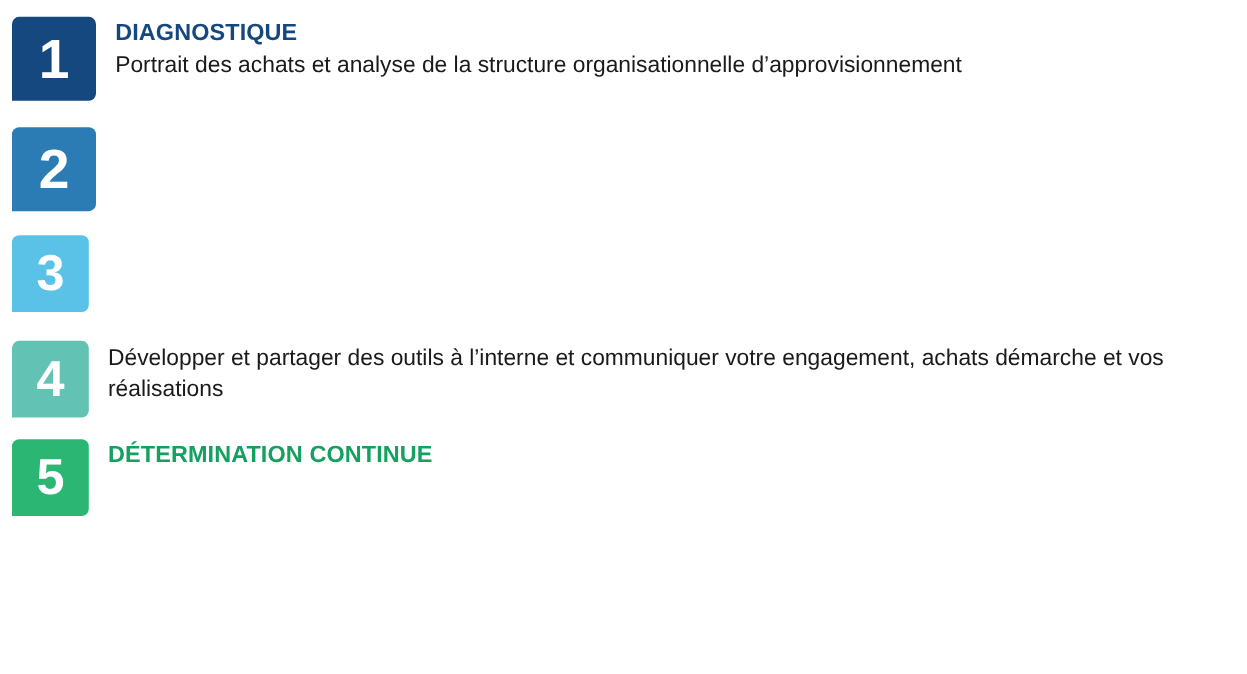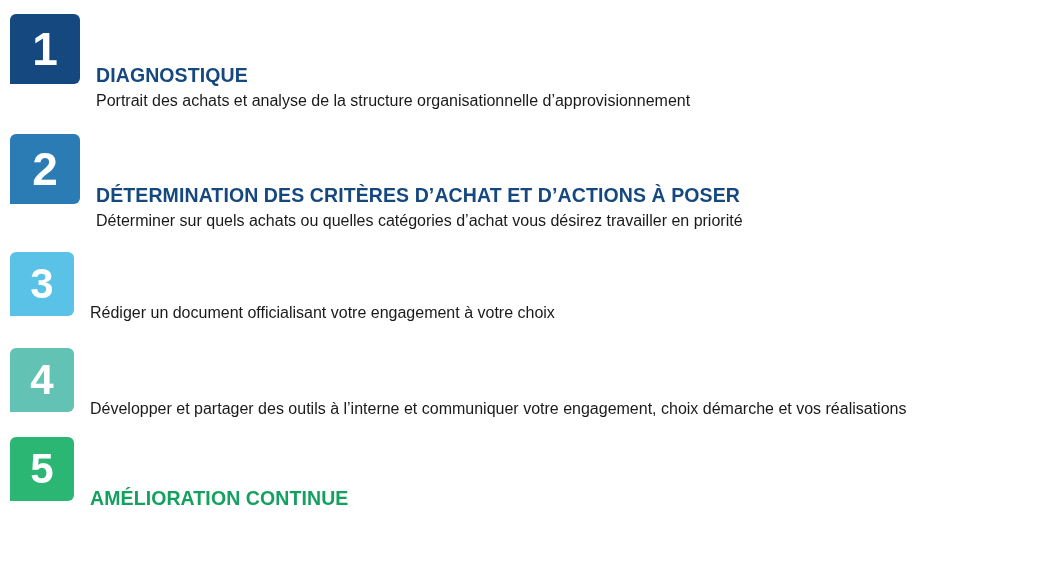--- a/index.html
+++ b/index.html
@@ -42,31 +42,30 @@
   .badge-sm {
     width: 64px;
     height: 64px;
     font-size: 42px;
     line-height: 64px;
   }
   .body {
     flex: 1 1 auto;
     padding-top: 2px;
     max-width: 900px;
-    margin-top: 48px;
   }
   .title {
     font-size: 19.5px;
     font-weight: bold;
     letter-spacing: 0.1px;
     margin: 0 0 4px 0;
     line-height: 1.15;
   }
   .desc {
-    font-size: 16px;
+    font-size: 19px;
     color: #1a1a1a;
     line-height: 1.35;
     margin: 0;
     font-weight: normal;
   }
   
   .step-1 { margin-top: 6px; margin-bottom: 22px; }
   .step-2 { margin-bottom: 20px; }
   .step-3 { margin-bottom: 24px; }
   .step-4 { margin-bottom: 18px; }
@@ -80,40 +79,35 @@
   <div class="step step-1">
     <div class="badge" style="background: rgb(21, 72, 127);">1</div>
     <div class="body">
       <div class="title" style="color: rgb(21, 72, 127);">DIAGNOSTIQUE</div>
       <div class="desc">Portrait des achats et analyse de la structure organisationnelle d’approvisionnement</div>
     </div>
   </div>
 
   <div class="step step-2">
     <div class="badge" style="background: rgb(43, 124, 181);">2</div>
-    <div class="body">
-      <div class="title" style="color: rgb(21, 72, 127);">DÉTERMINATION DES CRITÈRES D’ACHAT ET D’ACTIONS À POSER</div>
-      <div class="desc">Déterminer sur quels achats ou quelles catégories d’achat vous désirez travailler en priorité</div>
-    </div>
   </div>
 
   <div class="step step-3">
     <div class="badge badge-sm" style="background: rgb(91, 194, 231);">3</div>
     <div class="body">
-      <div class="desc">Rédiger un document officialisant votre engagement à votre choix</div>
     </div>
   </div>
 
   <div class="step step-4">
     <div class="badge badge-sm" style="background: rgb(98, 195, 181);">4</div>
     <div class="body">
-      <div class="desc">Développer et partager des outils à l’interne et communiquer votre engagement, choix démarche et vos réalisations</div>
+      <div class="desc">Développer et partager des outils à l’interne et communiquer votre engagement, achats démarche et vos réalisations</div>
     </div>
   </div>
 
   <div class="step step-5">
     <div class="badge badge-sm" style="background: rgb(43, 182, 115);">5</div>
     <div class="body">
-      <div class="title" style="color: rgb(20, 160, 94);">AMÉLIORATION CONTINUE</div>
+      <div class="title" style="color: rgb(20, 160, 94);">DÉTERMINATION CONTINUE</div>
     </div>
   </div>
 
 </div>
 
 </body></html>

